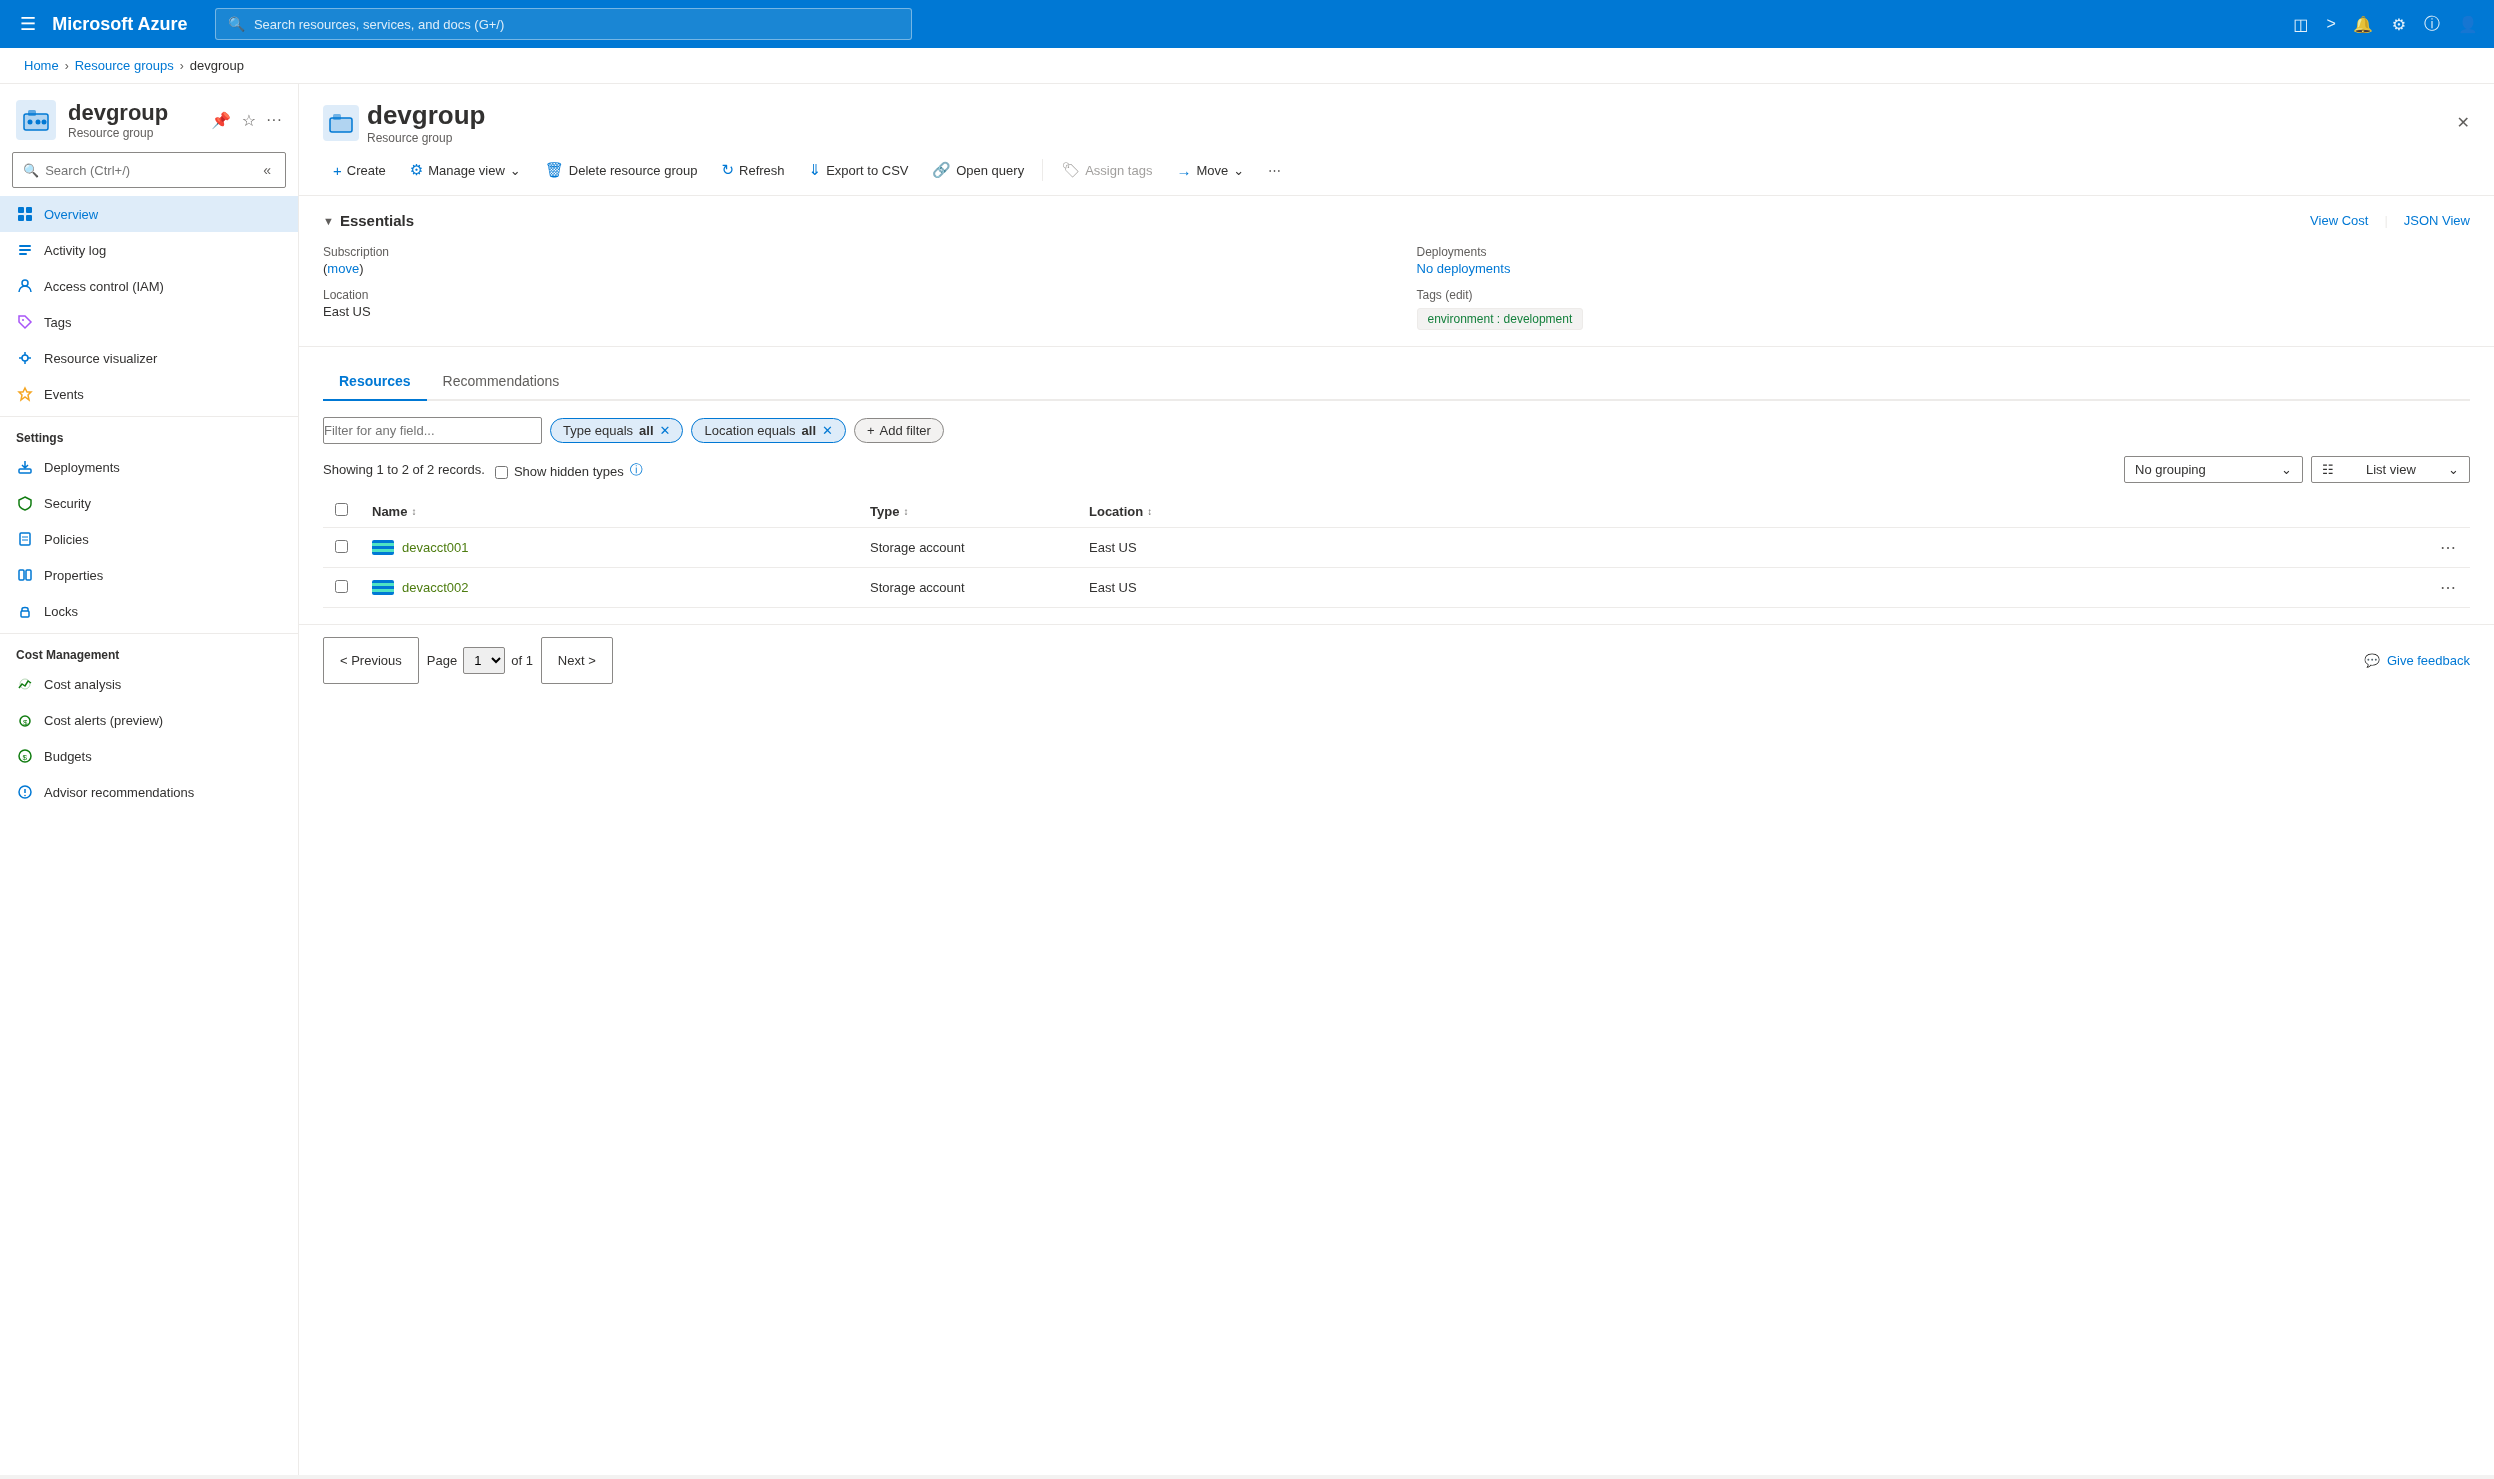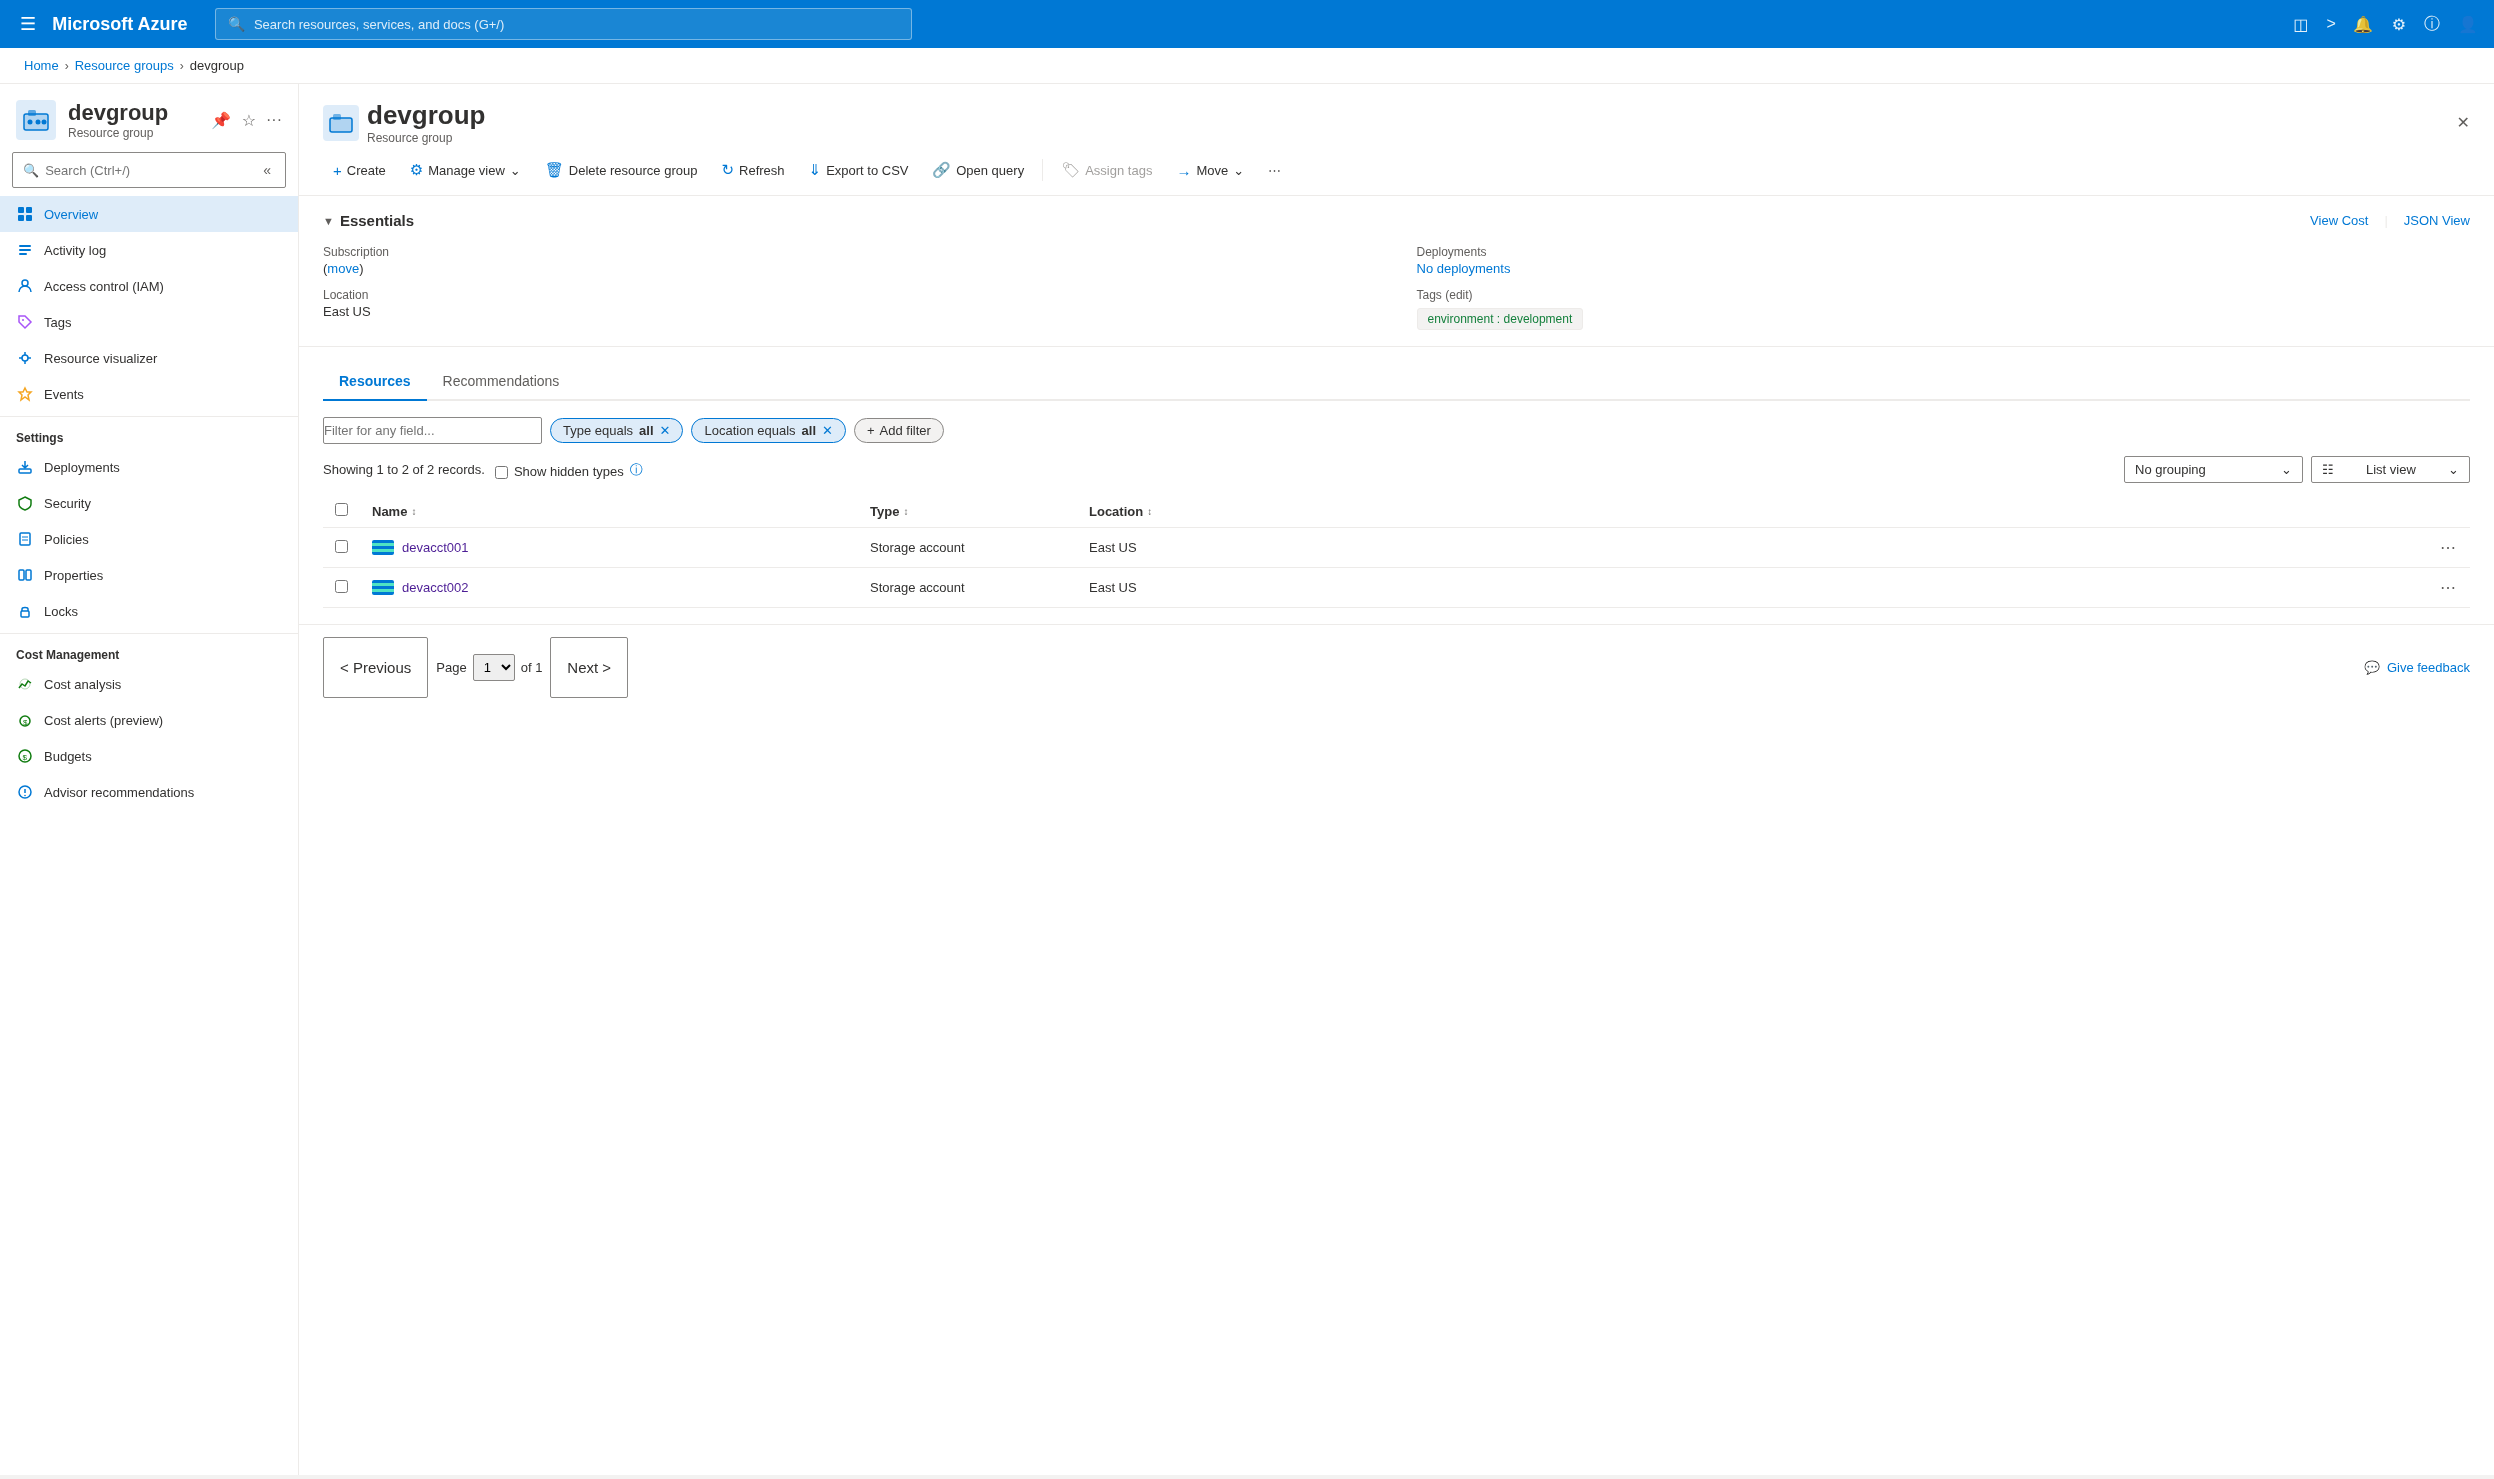--- a/index.html
+++ b/index.html
@@ -287,21 +287,21 @@
       font-size: 13px;
       border-bottom: 1px solid #edebe9;
       color: #323130;
     }
     .col-check { width: 36px; }
     .col-name { width: 498px; }
     .col-type { width: 219px; }
     .col-location { flex: 1; }
     .col-more { width: 50px; text-align: right; }
 
-    .resource-link { color: #4c1d95; text-decoration: none; display: flex; align-items: flex-end; gap: 8px; }
+    .resource-link { color: #4d7c0f; text-decoration: none; display: flex; align-items: flex-end; gap: 8px; }
     .resource-row-icon {
       width: 20px; height: 14px;
       background: linear-gradient(to right, #0078d4, #50b0f0);
       border-radius: 2px;
       display: inline-block;
       position: relative;
       flex-shrink: 0;
     }
     .sort-icon { font-size: 10px; color: #605e5c; margin-left: 4px; cursor: pointer; }
     .th-content { display: flex; align-items: center; }
@@ -311,25 +311,25 @@
     .pagination {
       display: flex; align-items: center; gap: 8px;
       padding: 12px 24px;
       border-top: 1px solid #edebe9;
       margin-top: auto;
       background: white;
       position: sticky; bottom: 0;
     }
     .page-btn {
       display: flex; align-items: center; gap: 5px;
-      padding: 21px 16px;
+      padding: 15px 16px;
       border: 1px solid #8a8886;
       border-radius: 2px;
       background: white;
-      font-size: 15px;
+      font-size: 13px;
       cursor: pointer;
       color: #323130;
     }
     .page-info { font-size: 13px; color: #323130; display: flex; align-items: center; gap: 6px; }
     .page-select {
       border: 1px solid #8a8886;
       border-radius: 2px;
       padding: 4px 6px;
       font-size: 13px;
     }

